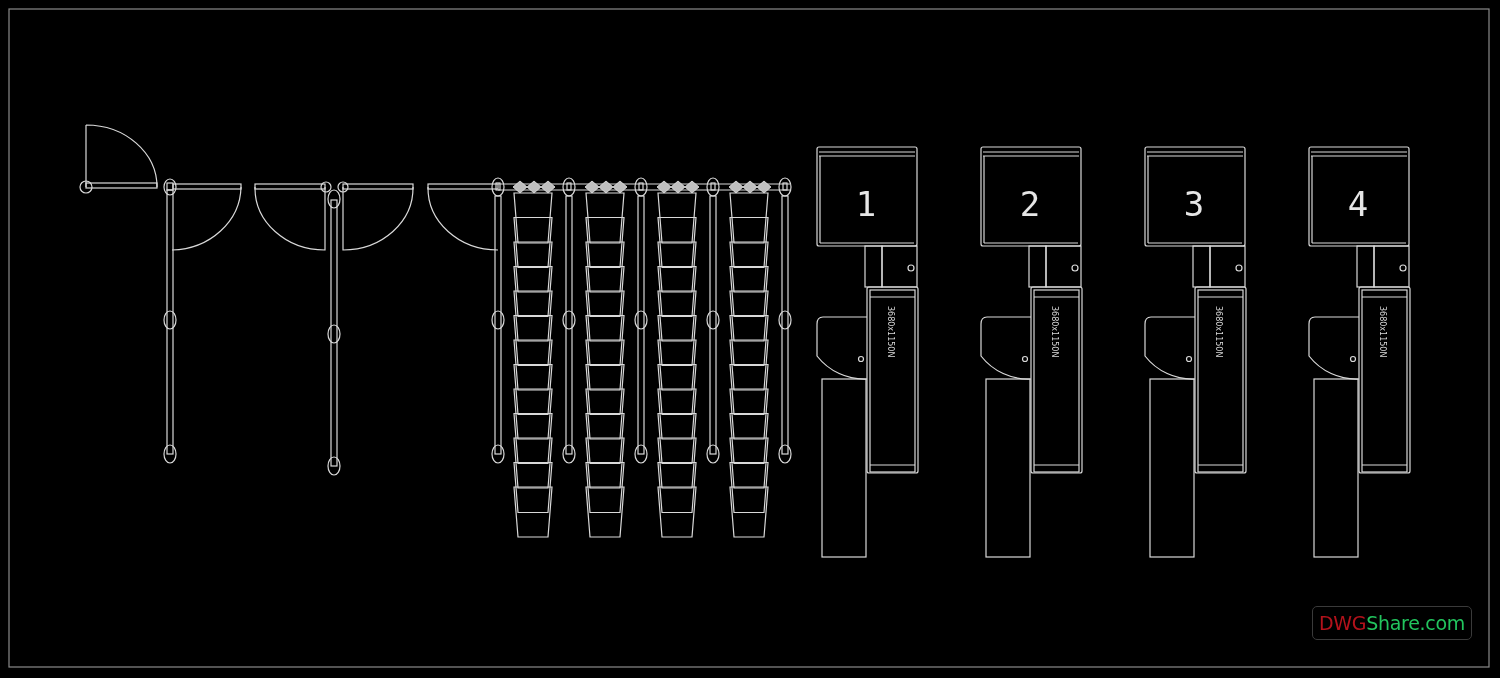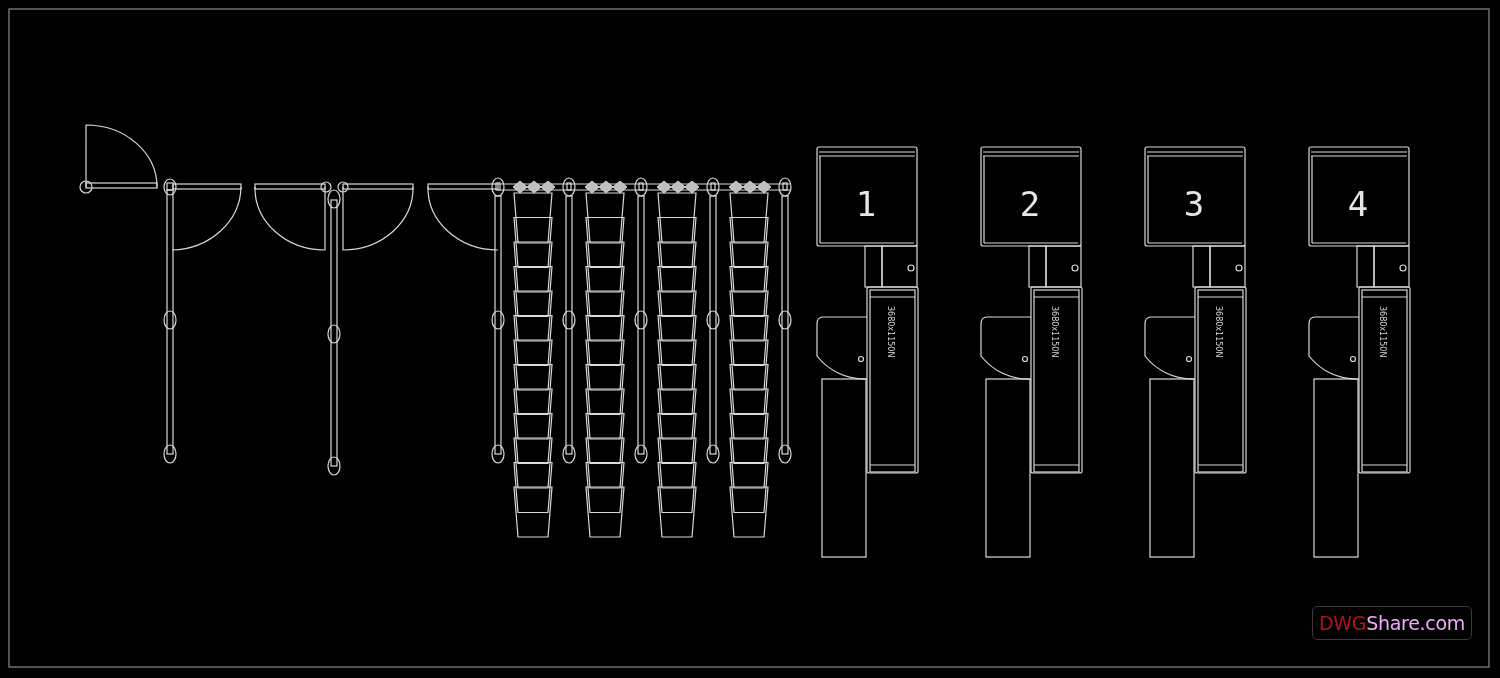--- a/index.html
+++ b/index.html
@@ -6,21 +6,21 @@
   body { width:1500px; height:678px; overflow:hidden; position:relative; font-family:"DejaVu Sans", sans-serif; }
   #canvas { position:absolute; left:0; top:0; }
   .ln { fill:none; stroke:#d9d9d9; stroke-width:1.2; }
   .frame { fill:none; stroke:#8a8a8a; stroke-width:1.2; }
   .num { fill:#e6e6e6; font-family:"DejaVu Sans Mono", monospace; font-size:34px; text-anchor:middle; }
   .dim { fill:#d9d9d9; font-family:"DejaVu Sans", sans-serif; font-size:8px; }
   .diamond { fill:#bfbfbf; stroke:#e6e6e6; stroke-width:0.8; }
   #watermark { position:absolute; left:1312px; top:606px; width:158px; height:32px; border:1px solid #3a3a3a; border-radius:5px;
     display:flex; align-items:center; justify-content:center; font-size:19px; font-family:"DejaVu Sans", sans-serif; letter-spacing:-0.3px; }
   #wm-a { color:#b3121b;text-align:center; }
-  #wm-b { color:#f0abfc; }
+  #wm-b { color:#22c55e; }
 </style>
 </head>
 <body>
 
 <svg id="canvas" width="1500" height="678" viewBox="0 0 1500 678">
 
   <rect class="frame" x="9" y="9" width="1480" height="658"></rect>
 
   <g>
     <path class="ln" d="M86 125 L86 187 M86 125 A71 62 0 0 1 157 187"></path>

